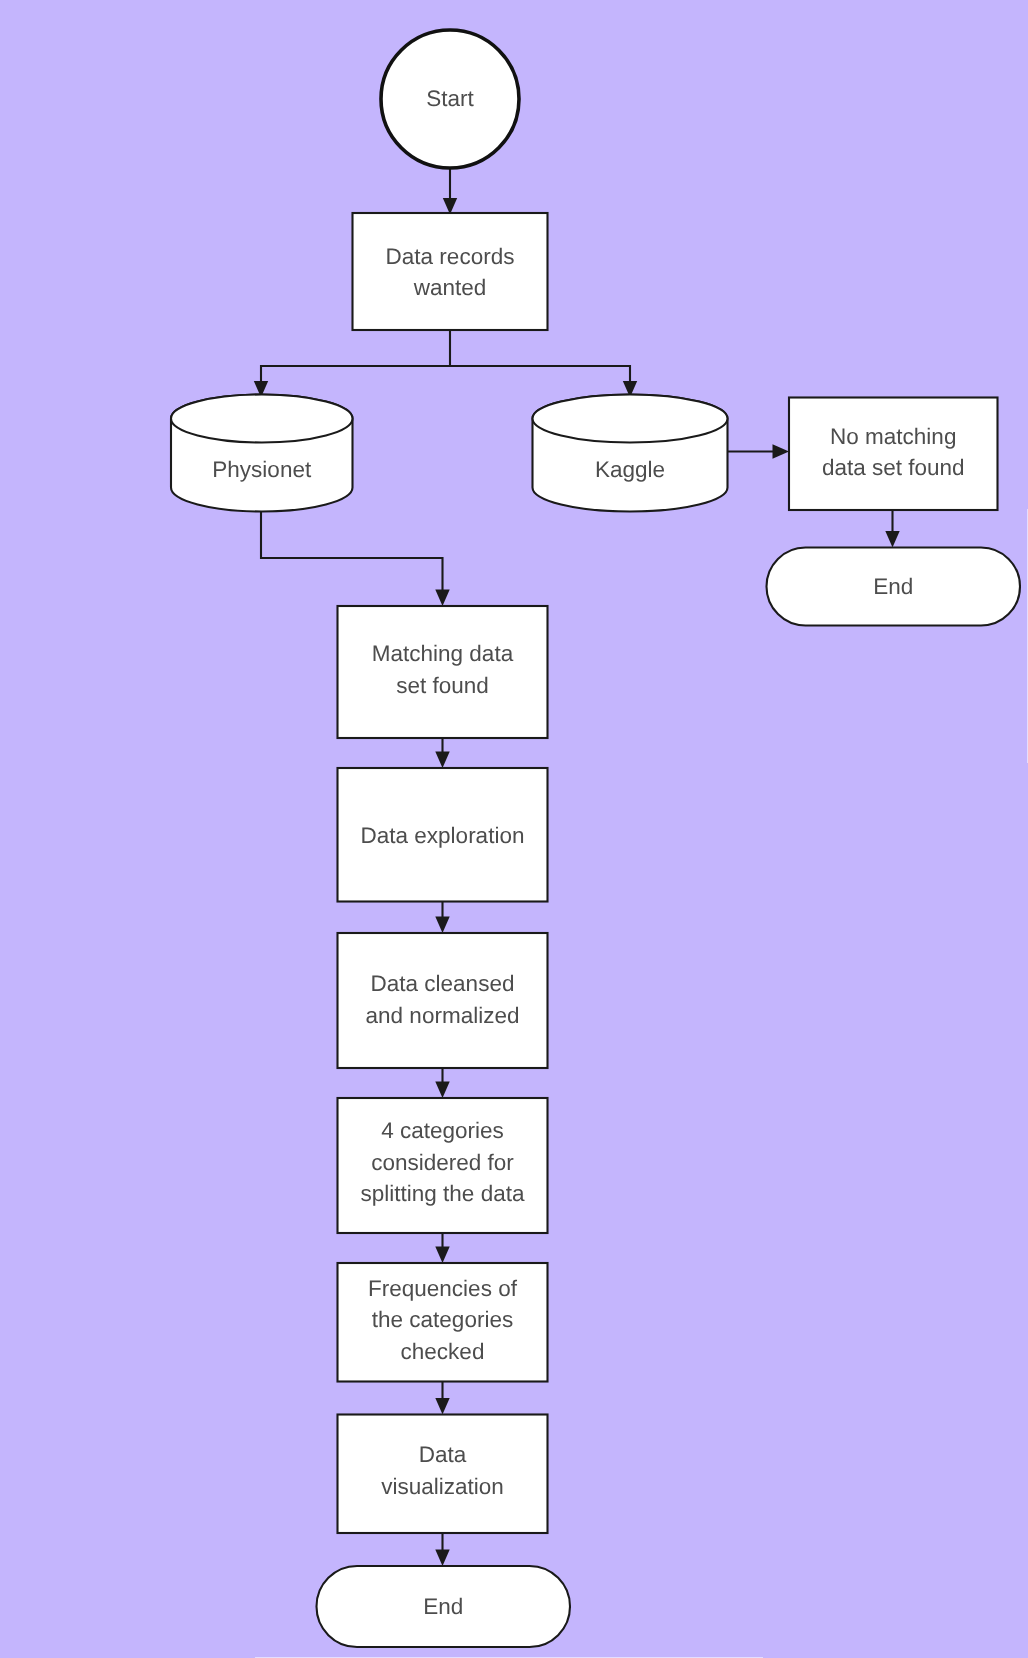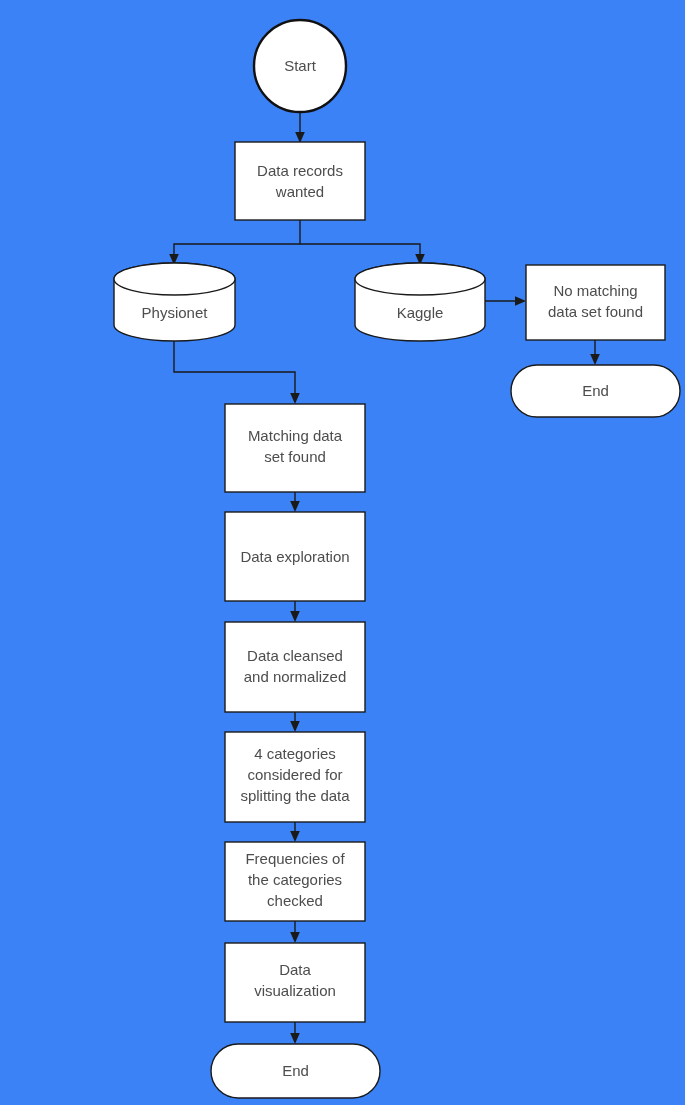--- a/index.html
+++ b/index.html
@@ -8,21 +8,21 @@
     padding: 0;
     background: #ffffff;
   }
   body {
     font-family: "Liberation Sans", sans-serif;
   }
   #canvas {
     position: relative;
     width: 685px;
     height: 1105px;
-    background: #3b82f6;
+    background: #c4b5fd;
     overflow: hidden;
   }
   #flow-svg {
     position: absolute;
     left: 0;
     top: 0;
     width: 685px;
     height: 1105px;
   }
   .node-shape {

